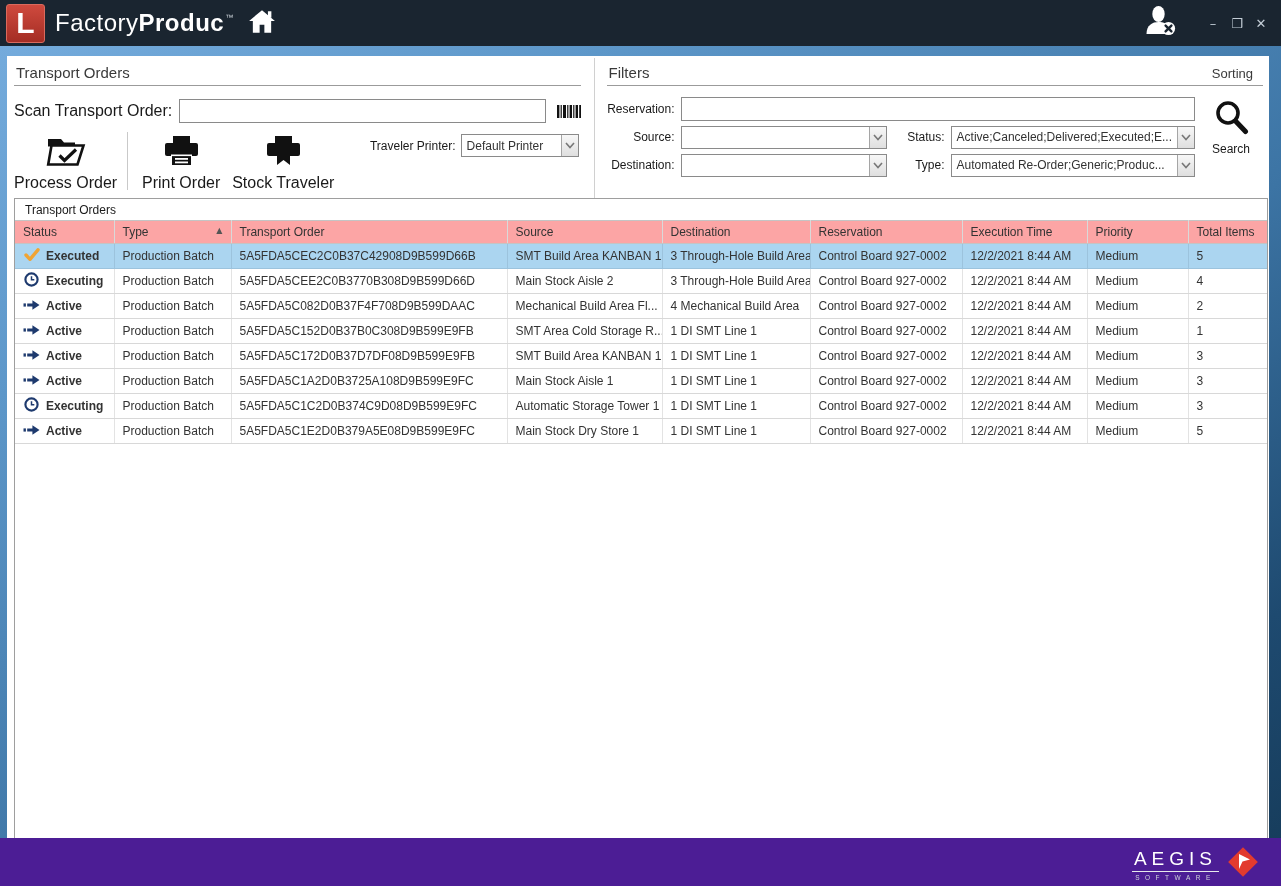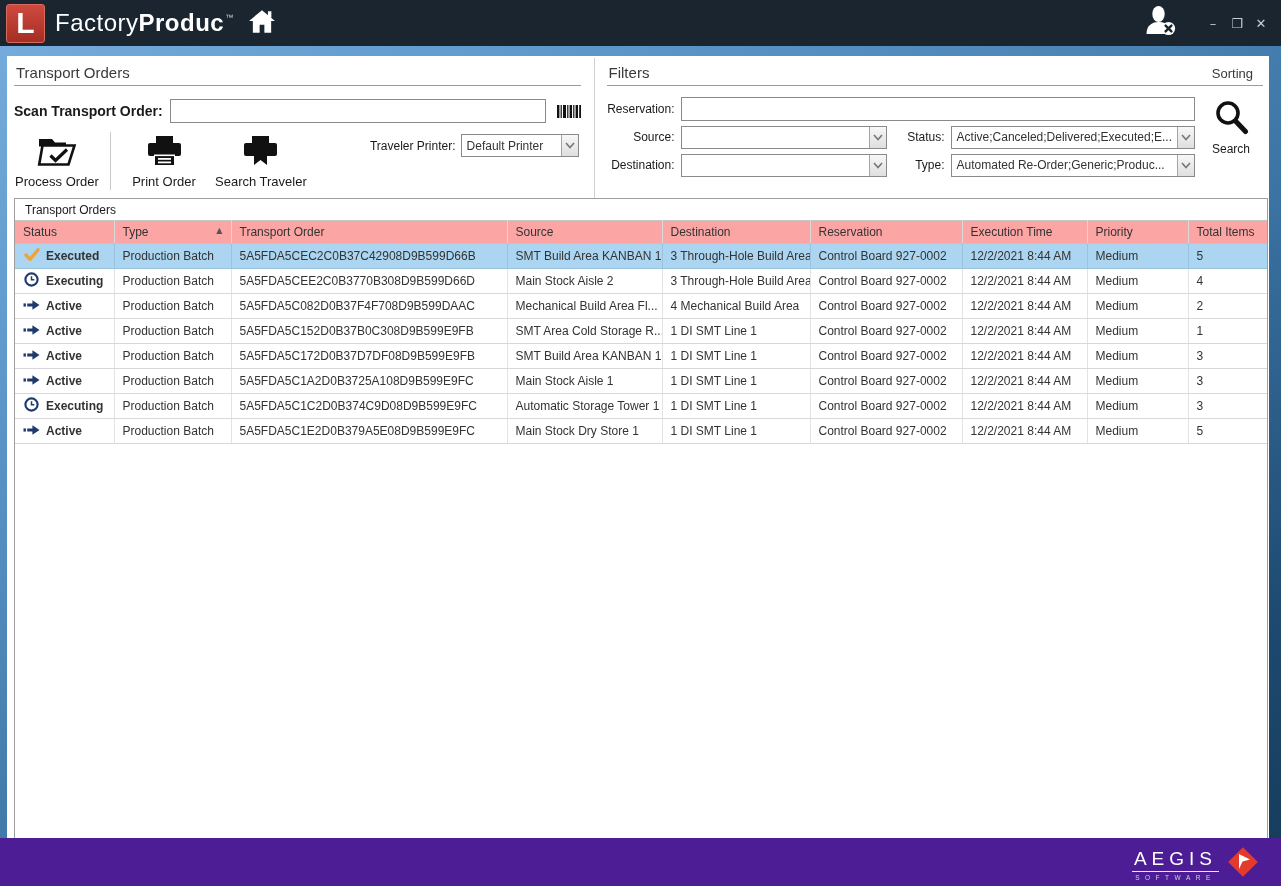--- a/index.html
+++ b/index.html
@@ -30,29 +30,29 @@
 
   
   .top-row { height:142px; display:flex; padding:2px 6px 0 7px; }
   .panel-title-row { display:flex; justify-content:space-between; align-items:flex-end;
     border-bottom:1px solid #9b9b9b; padding:6px 2px 4px 2px; }
   .panel-title { font-size:15px; color:#3a3a3a; }
   .sorting-label { font-size:13px; color:#3a3a3a; padding-right:8px; cursor:pointer; }
 
   .to-panel { width:592px; }
   .scan-row { display:flex; align-items:center; margin-top:13px; }
-  .scan-row label { font-size:14px; color:#1a1a1a; white-space:nowrap;font-weight:bold; }
+  .scan-row label { font-size:16px; color:#1a1a1a; white-space:nowrap; }
   .scan-input { flex:1; height:24px; border:1px solid #8a8a8a; margin-left:7px; font-size:12px; padding:0 4px;
     font-family:"Liberation Sans", sans-serif; }
   .barcode { margin-left:11px; display:flex; }
 
   .toolbar { margin-top:9px; display:flex; align-items:flex-start; position:relative; }
   .tool-btn { display:flex; flex-direction:column; align-items:center; cursor:pointer; margin-right:8px; min-width:86px; }
   .tool-btn .t-icon { height:38px; display:flex; align-items:center; justify-content:center; }
-  .tool-btn .t-label { font-size:13px; color:#1a1a1a; margin-top:4px; white-space:nowrap; }
+  .tool-btn .t-label { font-size:16px; color:#1a1a1a; margin-top:4px; white-space:nowrap; }
   .tool-sep { width:1px; background:#c9c9c9; height:58px; margin:0 10px 0 2px; }
   .printer-combo { position:absolute; right:2px; top:2px; display:flex; align-items:center; }
   .printer-combo .pc-label { font-size:12px; color:#1a1a1a; margin-right:5px; }
 
   
   .combo { height:23px; border:1px solid #8a8a8a; background:#fff; display:flex; align-items:center; position:relative; }
   .combo .c-text { flex:1; font-size:12px; color:#333; padding:0 5px; white-space:nowrap; overflow:hidden; }
   .combo .c-btn { width:17px; height:100%; border-left:1px solid #a5a5a5;
     background:linear-gradient(#f7f7f7,#dfdfdf); display:flex; align-items:center; justify-content:center; }
   .combo.disabled { background:#f0f0f0; border-color:#bfbfbf; }
@@ -200,21 +200,21 @@
         </div>
         <div class="tool-btn">
           <span class="t-icon">
             <svg width="37" height="33" viewBox="0 0 37 33">
               <rect x="10" y="1" width="17" height="7" fill="#111"></rect>
               <rect x="2" y="8" width="33" height="13" rx="2" fill="#111"></rect>
               <rect x="12" y="17" width="13" height="13" fill="#111"></rect>
               <path d="M12 30 l6.5 -5 6.5 5 Z" fill="#fff"></path>
             </svg>
           </span>
-          <span class="t-label">Search Traveler</span>
+          <span class="t-label">Stock Traveler</span>
         </div>
         <div class="printer-combo">
           <span class="pc-label">Traveler Printer:</span>
           <div class="combo" style="width:118px;">
             <span class="c-text">Default Printer</span>
             <span class="c-btn">
               <svg width="10" height="7" viewBox="0 0 10 7">
                     <path d="M1 1 L5 5.5 L9 1" stroke="#777" stroke-width="1.6" fill="none"></path>
                   </svg>
             </span>

